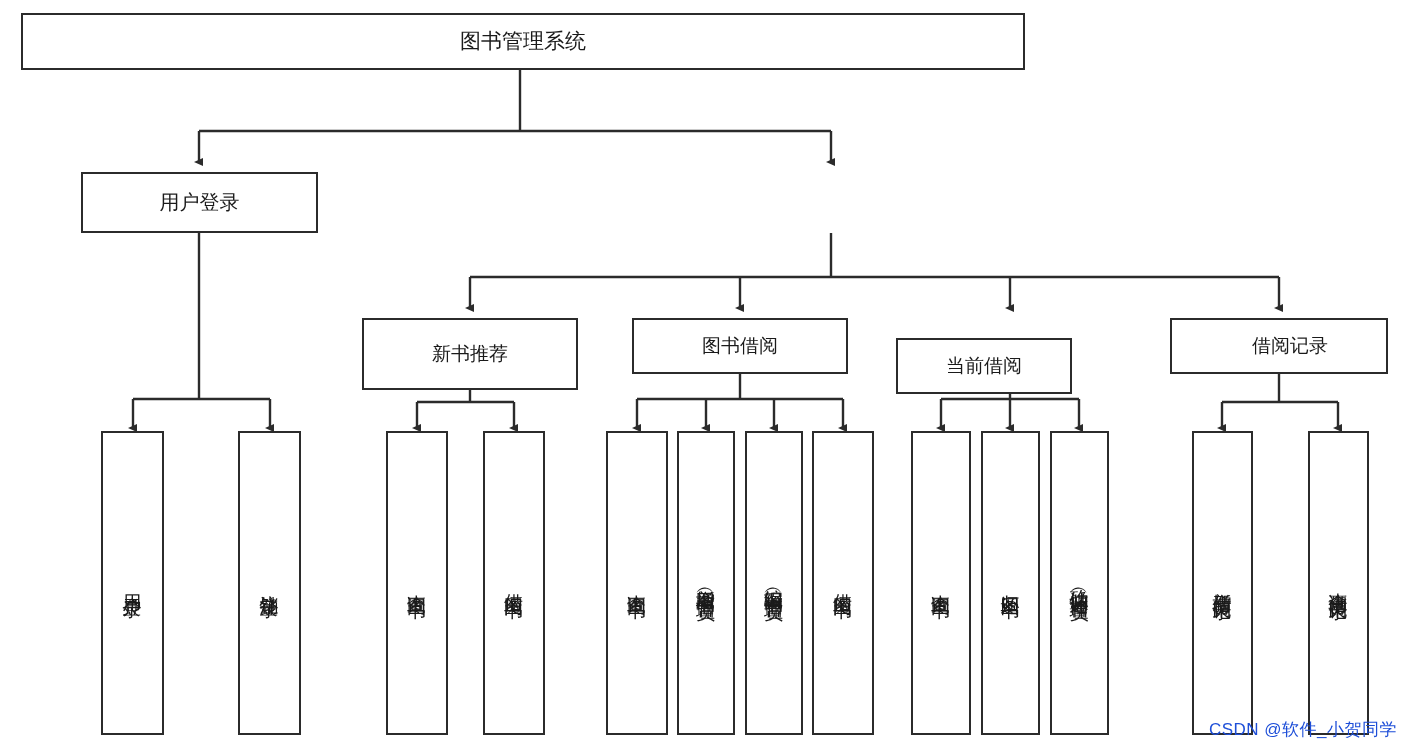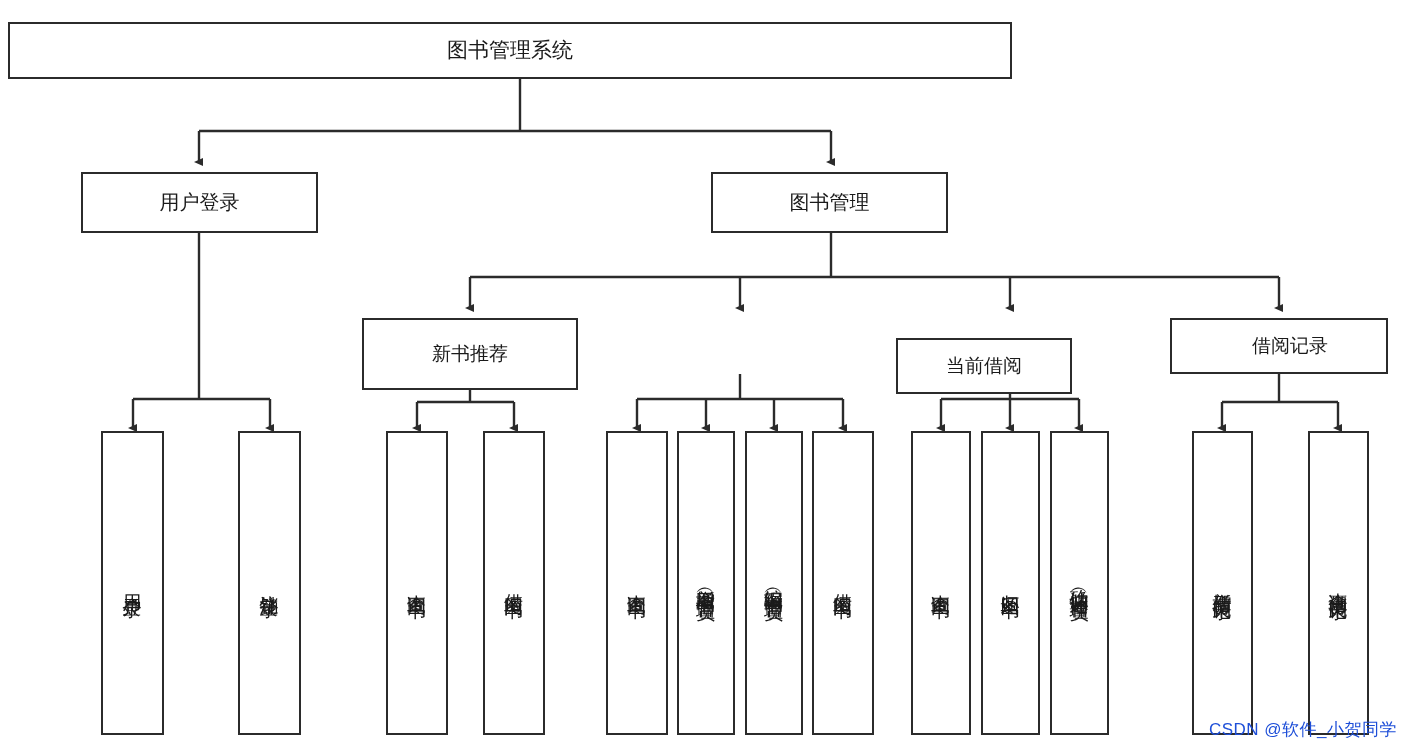--- a/index.html
+++ b/index.html
@@ -118,33 +118,33 @@
       <path d="M1010,399 L1010,428" marker-end="url(#arrow)"></path>
       <path d="M1079,399 L1079,428" marker-end="url(#arrow)"></path>
 
       <path d="M1279,374 L1279,402"></path>
       <path d="M1222,402 L1338,402"></path>
       <path d="M1222,402 L1222,428" marker-end="url(#arrow)"></path>
       <path d="M1338,402 L1338,428" marker-end="url(#arrow)"></path>
     </g>
   </svg>
 
-  <div class="node root" style="left:8px; top:13px; width:1004px; height:57px;margin-top:9px;">
+  <div class="node root" style="left:21px; top:13px; width:1004px; height:57px;">
     <span class="label">图书管理系统</span>
   </div>
 
   <div class="node lvl2" style="left:81px; top:172px; width:237px; height:61px;">
     <span class="label">用户登录</span>
   </div>
-  <div class="node lvl2" style="left:711px; top:172px; width:237px; height:61px;">
-    <span class="label">图书管理</span>
-  </div>
 
   <div class="node lvl3" style="left:362px; top:318px; width:216px; height:72px;">
     <span class="label">新书推荐</span>
+  </div>
+  <div class="node lvl3" style="left:632px; top:318px; width:216px; height:56px;">
+    <span class="label">图书借阅</span>
   </div>
   <div class="node lvl3" style="left:896px; top:318px; width:176px; height:56px;margin-top:20px;">
     <span class="label">当前借阅</span>
   </div>
   <div class="node lvl3" style="left:1170px; top:318px; width:218px; height:56px;padding-left:22px;">
     <span class="label">借阅记录</span>
   </div>
 
   <div class="node leaf" style="left:101px; top:431px; width:63px; height:304px;">
     <span class="label">用户登录</span>

